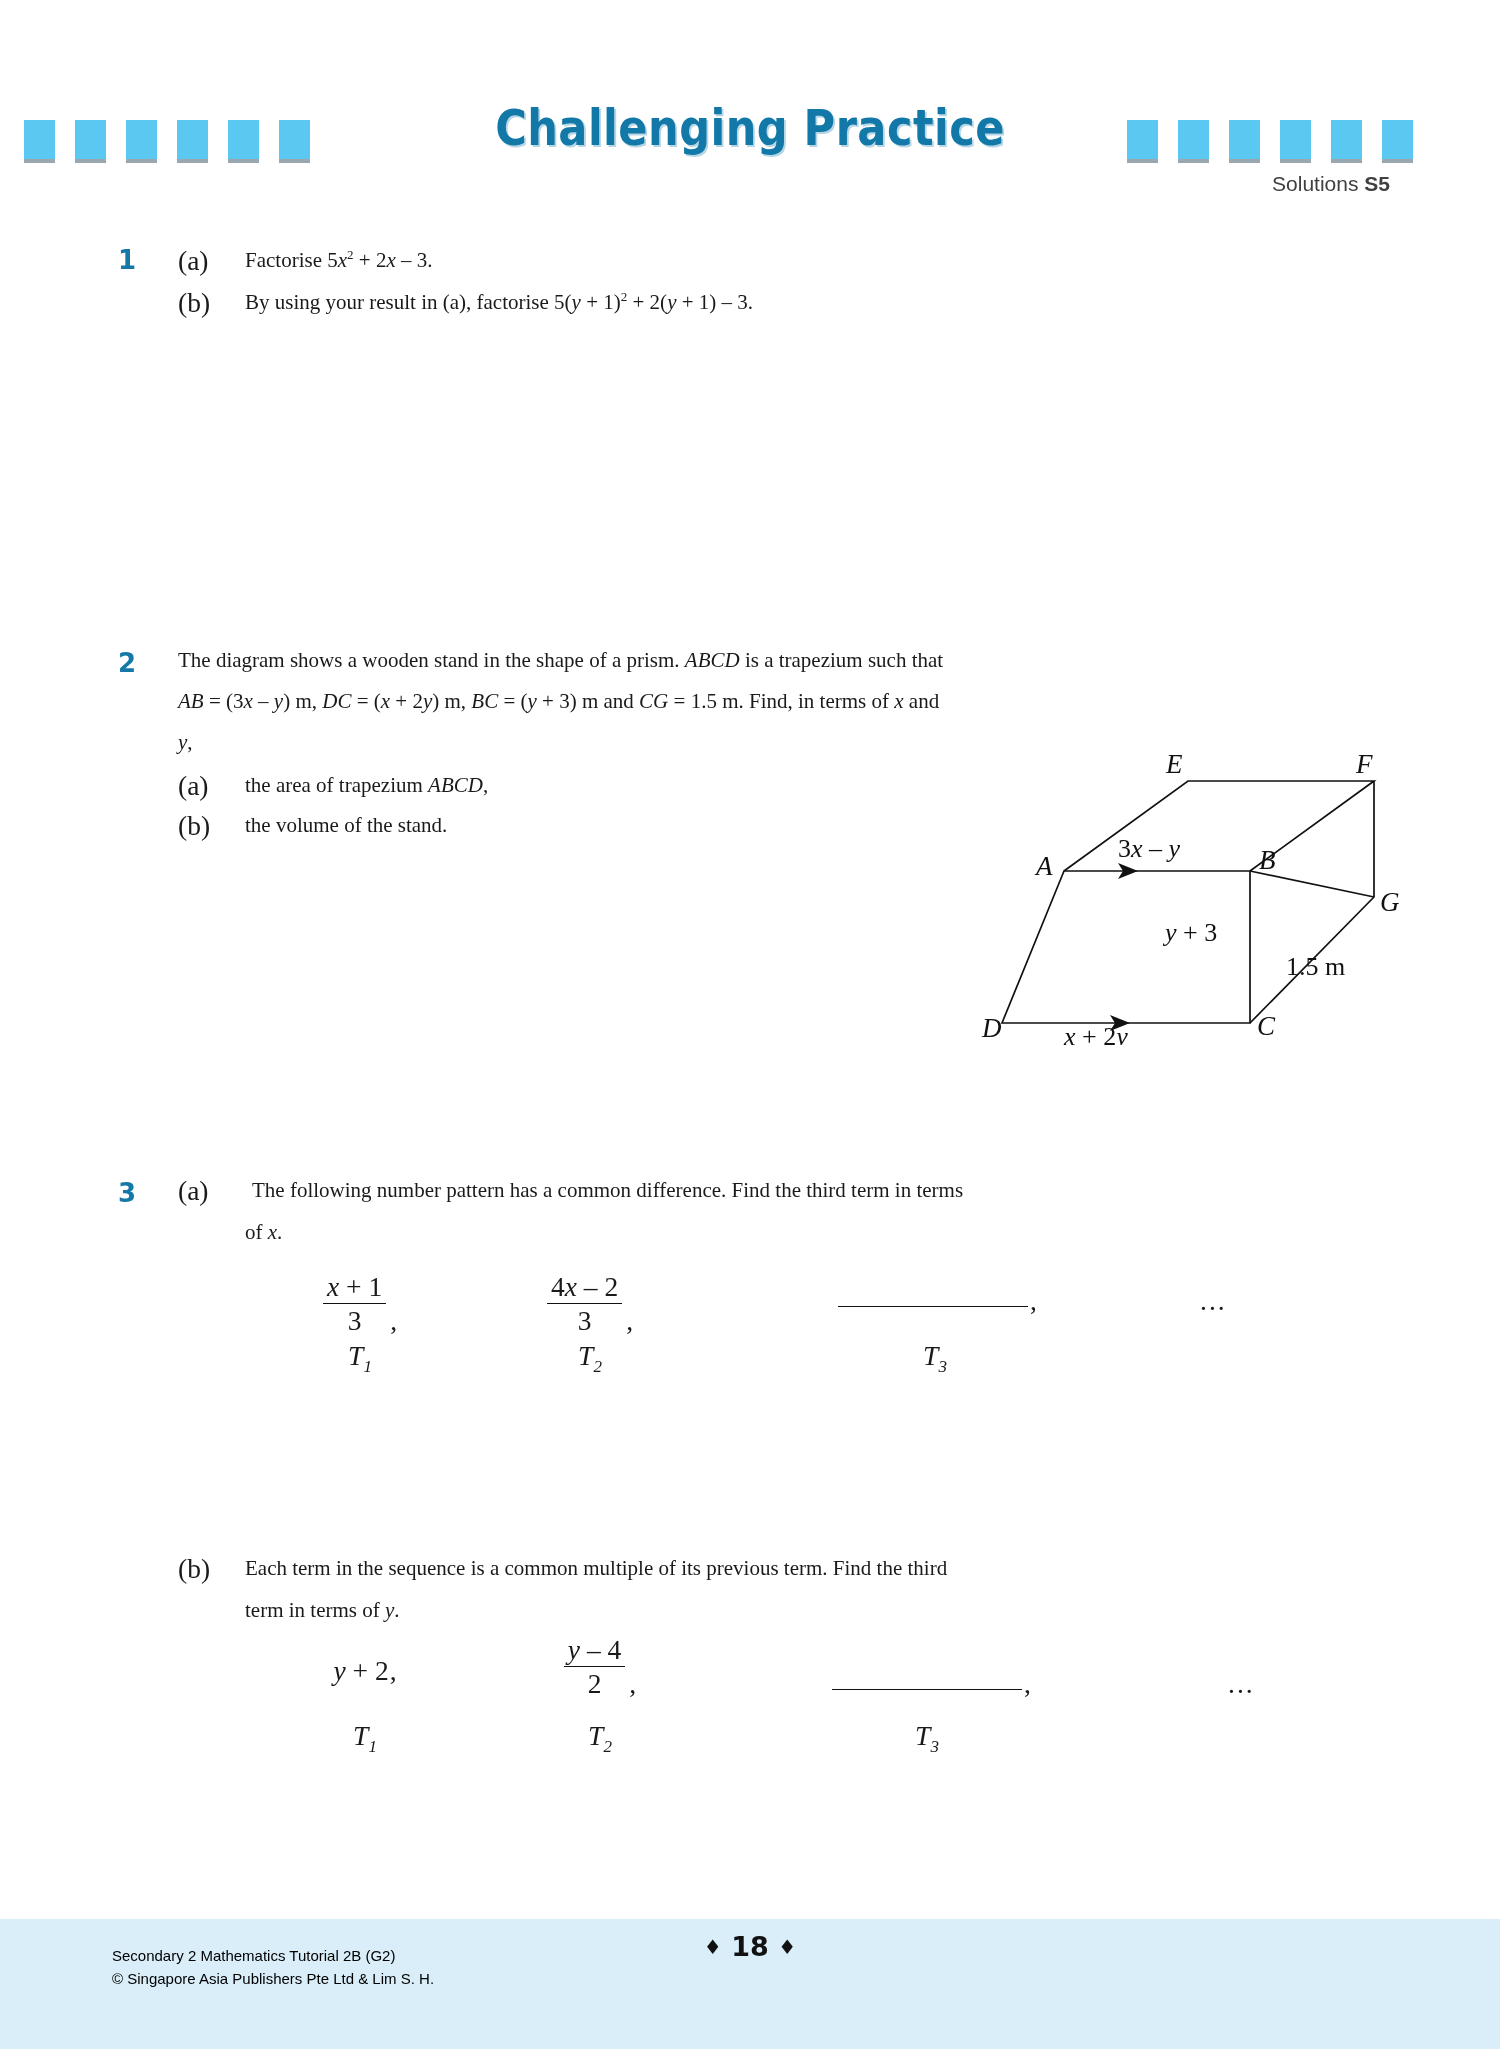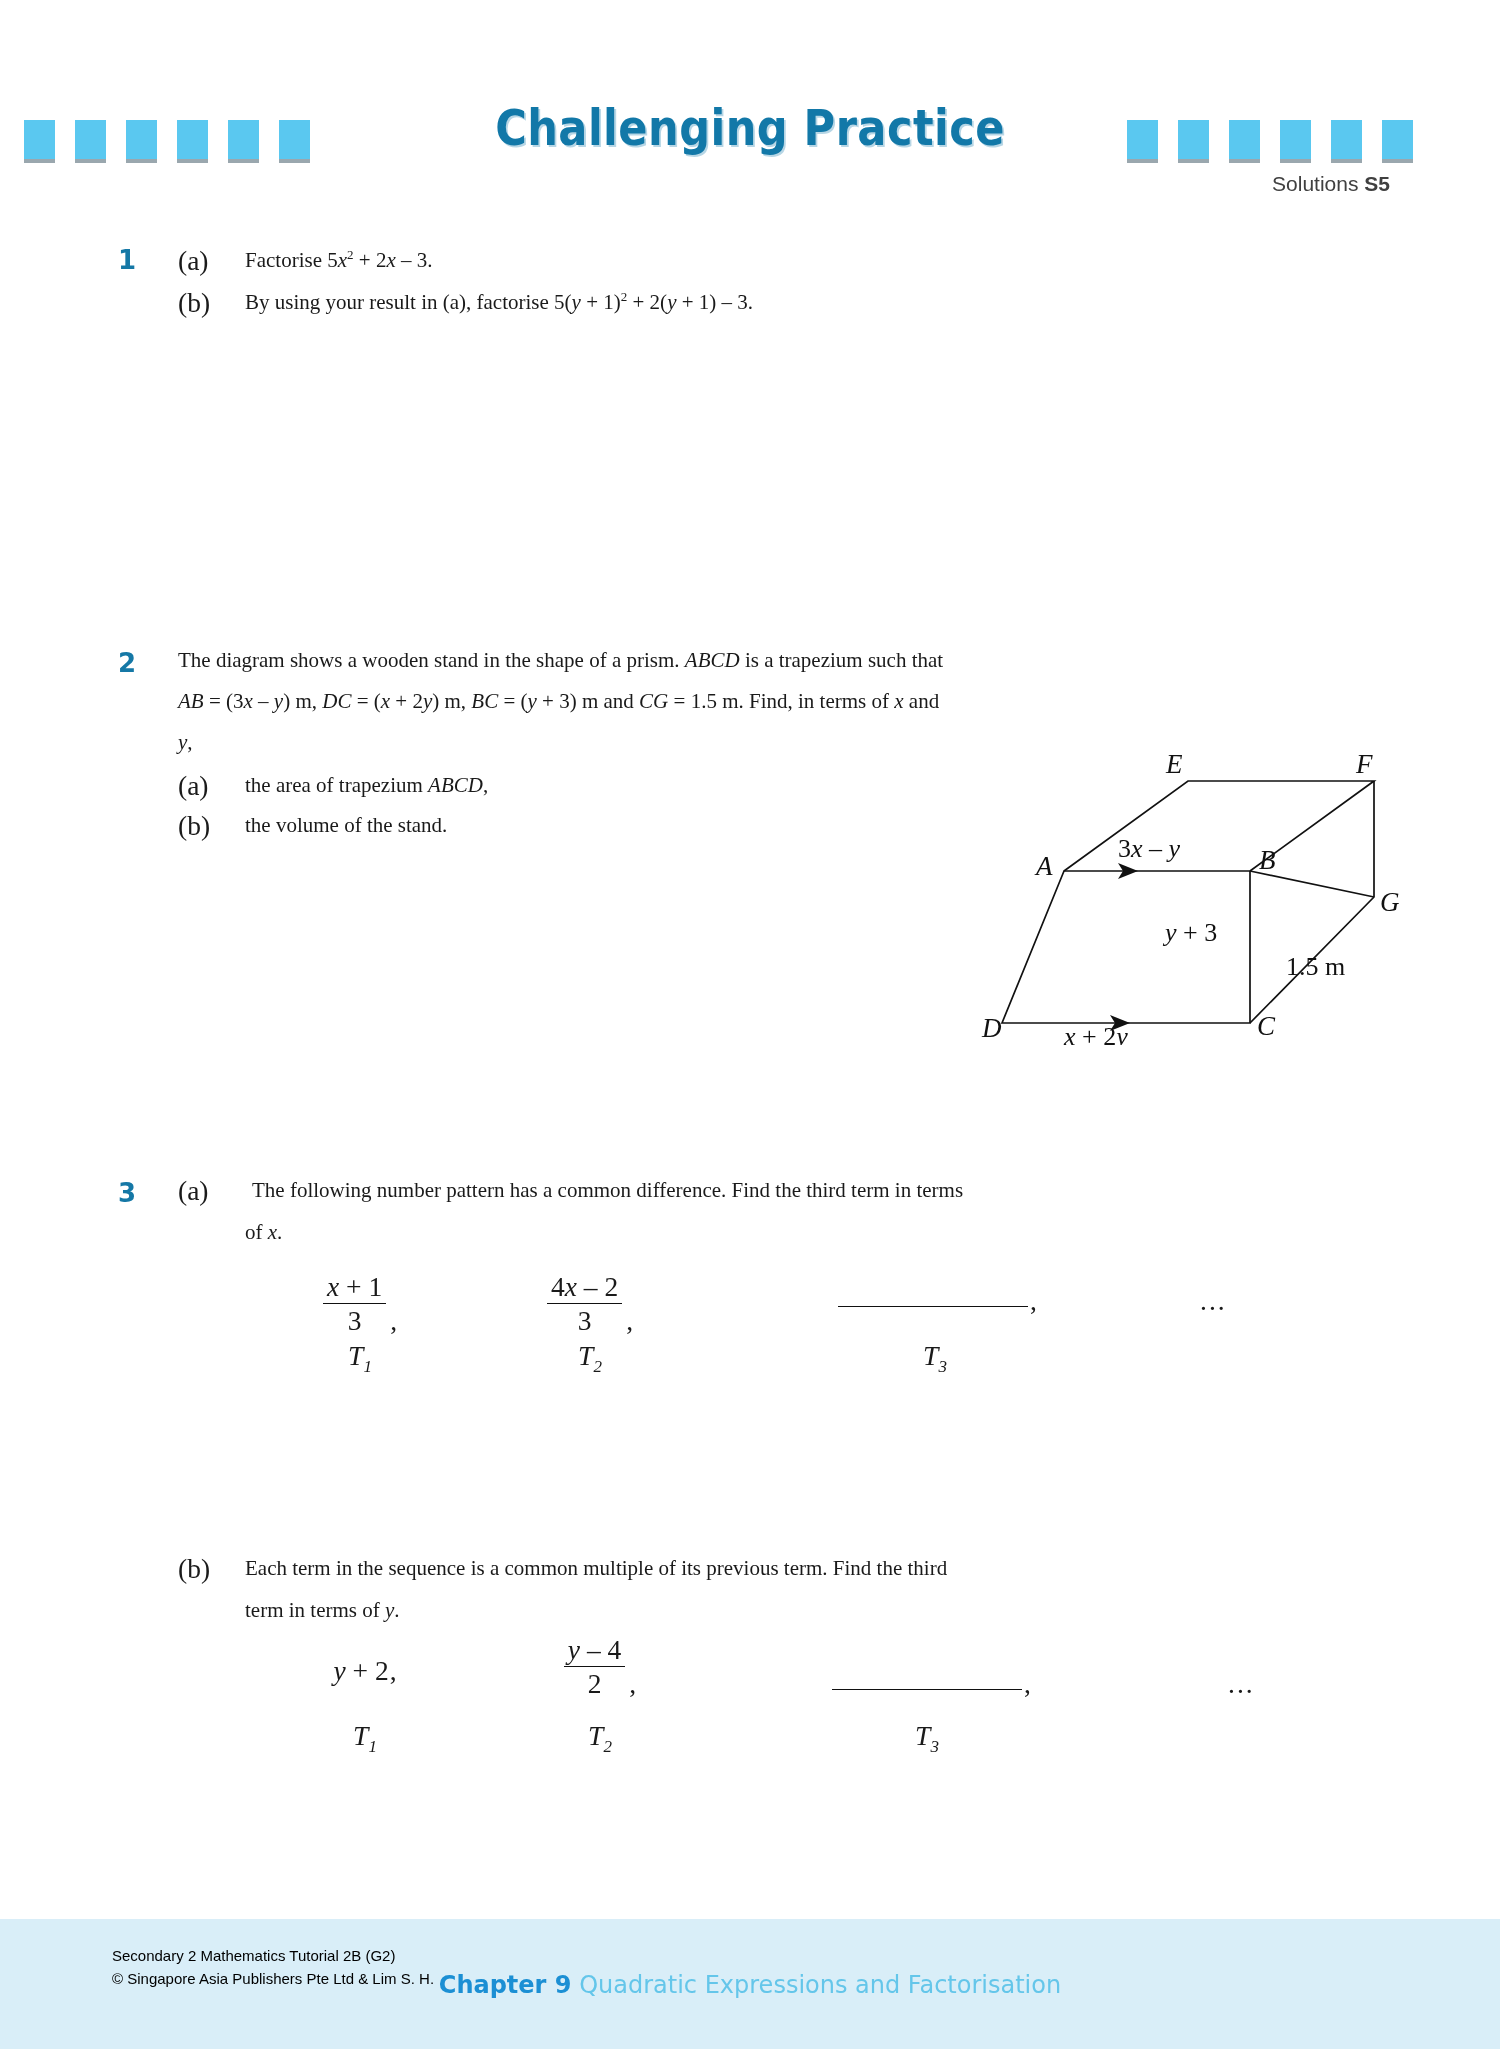--- a/index.html
+++ b/index.html
@@ -231,16 +231,17 @@
 
   <div class="dots" style="left:1228px; top:1668px;">...</div>
 </div>
 
 <div id="footer">
   <div id="footer-left">
     <div>Secondary 2 Mathematics Tutorial 2B (G2)</div>
     <div>© Singapore Asia Publishers Pte Ltd &amp; Lim S. H.</div>
   </div>
 
-
-  <div id="footer-chapter"><span class="ch">Chapter 9</span>
-    <span class="ct">Quadratic Expressions and Factorisation</span></div>
+  <div id="footer-page"><span class="dia">♦</span>
+    <span>18</span>
+    <span class="dia">♦</span></div>
+
 </div>
 
 </body></html>

